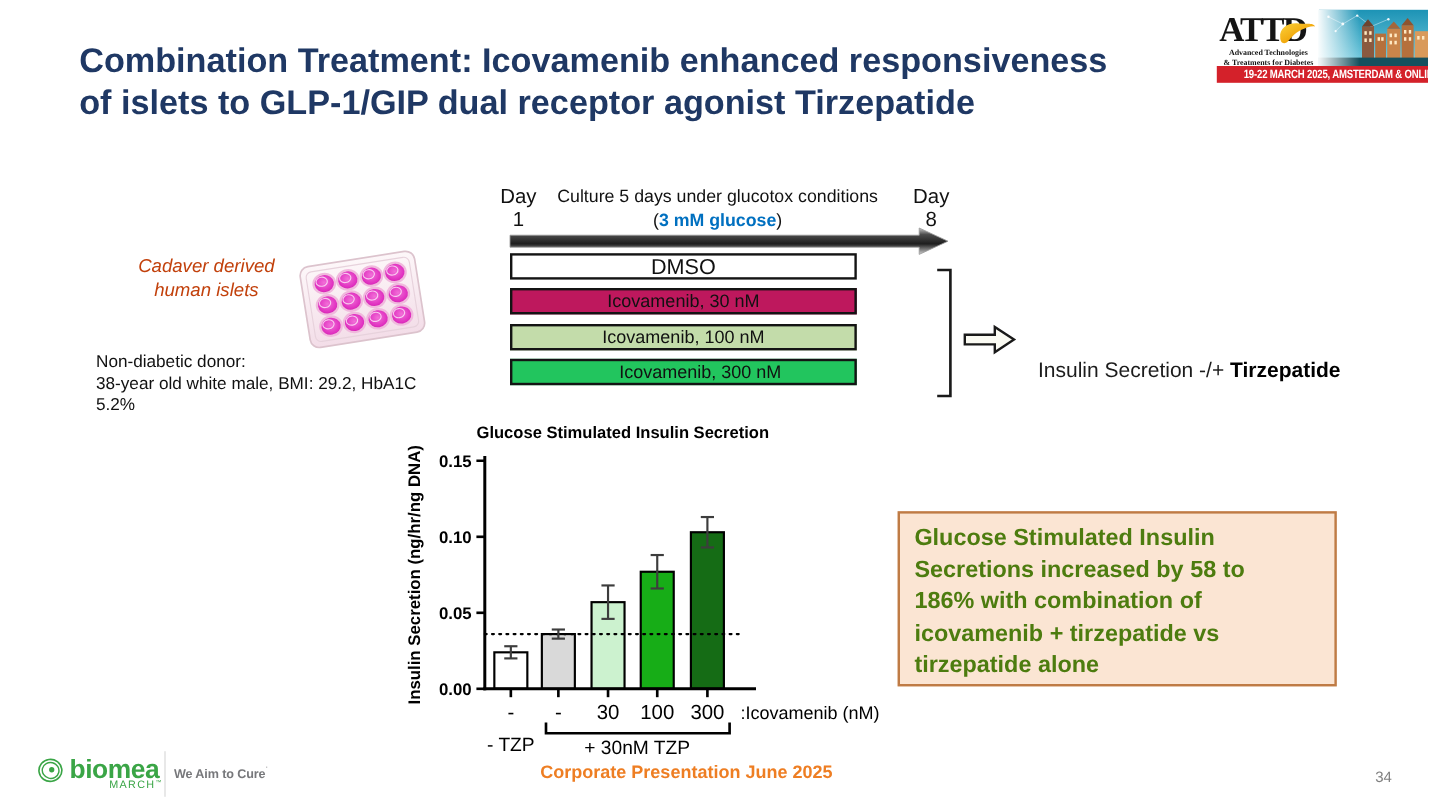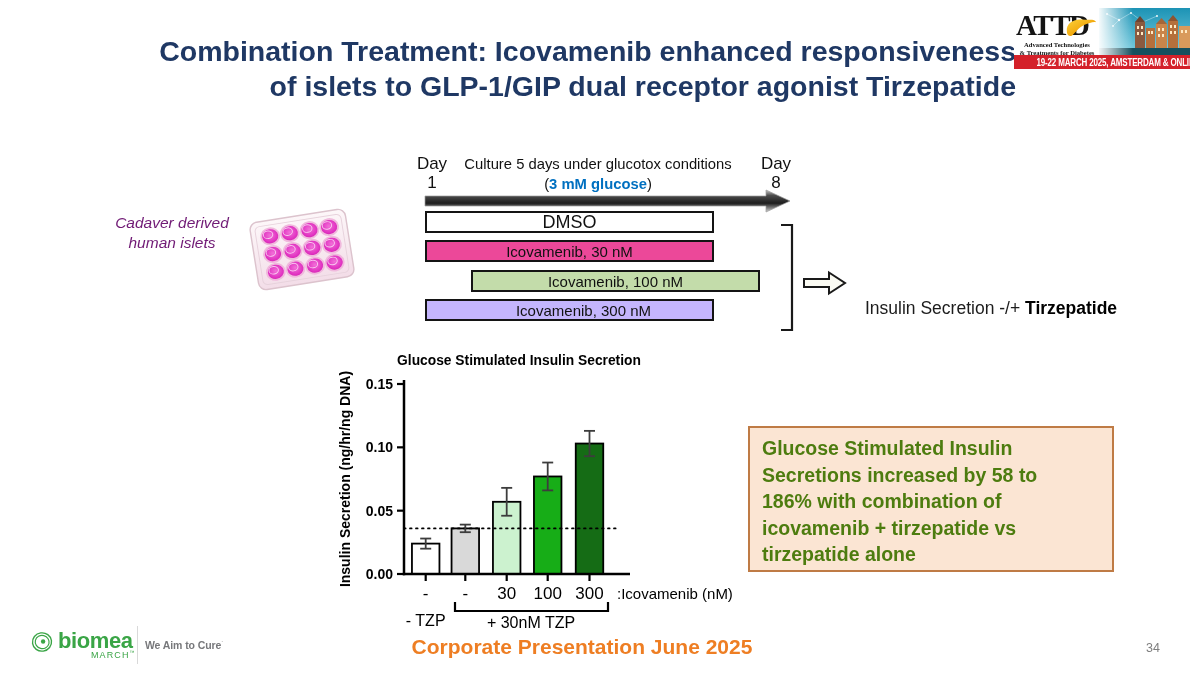--- a/index.html
+++ b/index.html
@@ -33,21 +33,21 @@
     position:absolute; left:0; bottom:0; width:176px; height:14px;
     display:flex; align-items:center; justify-content:center;
   }
   #attd-banner span {
     color:#fff; font-weight:bold; font-size:10px; white-space:nowrap;
     transform:scaleX(0.8); transform-origin:center; letter-spacing:-0.2px;
   }
   
   #islets-caption {
     position:absolute; left:82px; top:213px; width:180px; text-align:center;
-    font-style:italic; font-size:15.5px; line-height:20px; color:#701a75;
+    font-style:italic; font-size:15.5px; line-height:20px; color:#c2410c;
     white-space:pre-line;
   }
   #plate { position:absolute; left:246px; top:206px; }
   #donor-info {
     position:absolute; left:80px; top:294px; width:300px;
     font-size:14.3px; line-height:17.8px; color:#111; white-space:pre-line;
   }
   
   .day-label {
     position:absolute; width:44px; text-align:center; top:154px;
@@ -61,40 +61,40 @@
   }
   #culture-text .glucose { font-weight:bold; }
   #timeline-svg { position:absolute; left:400px; top:188px; }
   .cond-box {
     position:absolute; left:425px; width:289px; height:22px;
     border:2px solid #141414; display:flex; align-items:center; justify-content:center;
     font-size:15px; color:#111;
   }
   #cond-0 { top:211px; font-size:18px; }
   #cond-1 { top:240px; }
-  #cond-2 { top:270px;margin-left:46px; }
+  #cond-2 { top:270px; }
   #cond-3 { top:299px; }
   #outcome-text {
     position:absolute; left:865px; top:271px; width:300px;
     font-size:17.5px; line-height:24.5px; color:#1c1c1c;
   }
   #outcome-text b { color:#000; }
   
   #chart-svg { position:absolute; left:330px; top:348px; }
   
   #callout {
     position:absolute; left:748px; top:426px; width:366px; height:146px;
     background:#fbe5d3; border:2px solid #bf7b45; padding:7px 12px;
     font-size:19.5px; font-weight:bold; line-height:26.5px; color:#4d7c0f;
     white-space:pre-line;
   }
   
   #footer-note {
-    position:absolute; left:382px; top:635px; width:400px; text-align:center;
-    font-size:21px; font-weight:bold; color:#ee7e23;
+    position:absolute; left:372px; top:635px; width:400px; text-align:center;
+    font-size:15px; font-weight:bold; color:#ee7e23;
   }
   #biomea { position:absolute; left:31px; top:625px; width:230px; height:42px; }
   #biomea-icon { position:absolute; left:0px; top:6px; }
   #biomea-name {
     position:absolute; left:27px; top:3px; font-size:22px; font-weight:bold;
     color:#3aa546; letter-spacing:-0.4px;
   }
   #biomea-sub {
     position:absolute; left:60px; top:24px; font-size:9px; color:#3aa546;
     letter-spacing:1.1px;
@@ -108,21 +108,21 @@
   #biomea-tagline sup { font-size:6px; }
   #page-number {
     position:absolute; left:1146px; top:641px; font-size:12.5px; color:#7f7f7f;
   }
 </style>
 </head>
 <body>
 
 <div id="slide">
 
-  <h1 id="title" style="color: rgb(31, 56, 100); text-align: right;">Combination Treatment: Icovamenib enhanced responsiveness
+  <h1 id="title" style="color: rgb(31, 56, 100);">Combination Treatment: Icovamenib enhanced responsiveness
 of islets to GLP-1/GIP dual receptor agonist Tirzepatide</h1>
 
   <div id="attd">
     <div id="attd-left">
       <svg id="attd-swoosh" width="34" height="23" viewBox="0 0 38 26">
         <defs>
           <linearGradient id="goldg" x1="0" y1="0" x2="1" y2="1">
             <stop offset="0" stop-color="#fbd23c"></stop>
             <stop offset="0.55" stop-color="#f2a90d"></stop>
             <stop offset="1" stop-color="#d98e06"></stop>
@@ -242,20 +242,23 @@
             <ellipse cx="89" cy="44" rx="5" ry="4"></ellipse>
           <ellipse cx="26" cy="63" rx="5" ry="4"></ellipse>
             <ellipse cx="47" cy="63" rx="5" ry="4"></ellipse>
           <ellipse cx="68" cy="63" rx="5" ry="4"></ellipse>
             <ellipse cx="89" cy="63" rx="5" ry="4"></ellipse>
         </g>
       </g>
     </g>
   </svg>
 
+  <div id="donor-info">Non-diabetic donor:
+38-year old white male, BMI: 29.2, HbA1C
+5.2%</div>
 
   <div id="day-start" class="day-label">Day
 1</div>
   <div id="day-end" class="day-label">Day
 8</div>
   <div id="culture-text">
     <span>Culture 5 days under glucotox conditions</span><br>
     <span>(</span><span class="glucose" style="color: rgb(0, 112, 192);">3 mM glucose</span><span>)</span>
   </div>
 
@@ -270,27 +273,27 @@
       </linearGradient>
     </defs>
     <polygon points="25,8 366,8 366,2 390,13 366,24 366,18 25,18" fill="url(#arrg)" stroke="#9b9b9b" stroke-width="0.7"></polygon>
     <path d="M381 37 L392 37 L392 142 L381 142" fill="none" stroke="#1a1a1a" stroke-width="2.2"></path>
     <path d="M404 91 L429 91 L429 84.5 L445 95 L429 105.5 L429 99 L404 99 Z" fill="#fbfbf3" stroke="#1a1a1a" stroke-width="2"></path>
   </svg>
 
   <div id="cond-0" class="cond-box" style="background-color: rgb(255, 255, 255);">
       <span>DMSO</span>
     </div>
-  <div id="cond-1" class="cond-box" style="background-color: #ec4899;">
+  <div id="cond-1" class="cond-box" style="background-color: #be185d;">
       <span>Icovamenib, 30 nM</span>
     </div>
   <div id="cond-2" class="cond-box" style="background-color: rgb(195, 220, 170);">
       <span>Icovamenib, 100 nM</span>
     </div>
-  <div id="cond-3" class="cond-box" style="background-color: #c4b5fd; padding-left: 28px;">
+  <div id="cond-3" class="cond-box" style="background-color: #22c55e; padding-left: 28px;">
       <span>Icovamenib, 300 nM</span>
     </div>
 
   <div id="outcome-text">
     <br>
     <span>Insulin Secretion -/+ </span><b>Tirzepatide</b>
   </div>
 
   <svg id="chart-svg" width="410" height="292" viewBox="0 0 410 292">
       <text x="189" y="17" text-anchor="middle" font-size="13.8" fill="#000" font-family="&quot;Liberation Sans&quot;, sans-serif" font-weight="bold">Glucose Stimulated Insulin Secretion</text>

